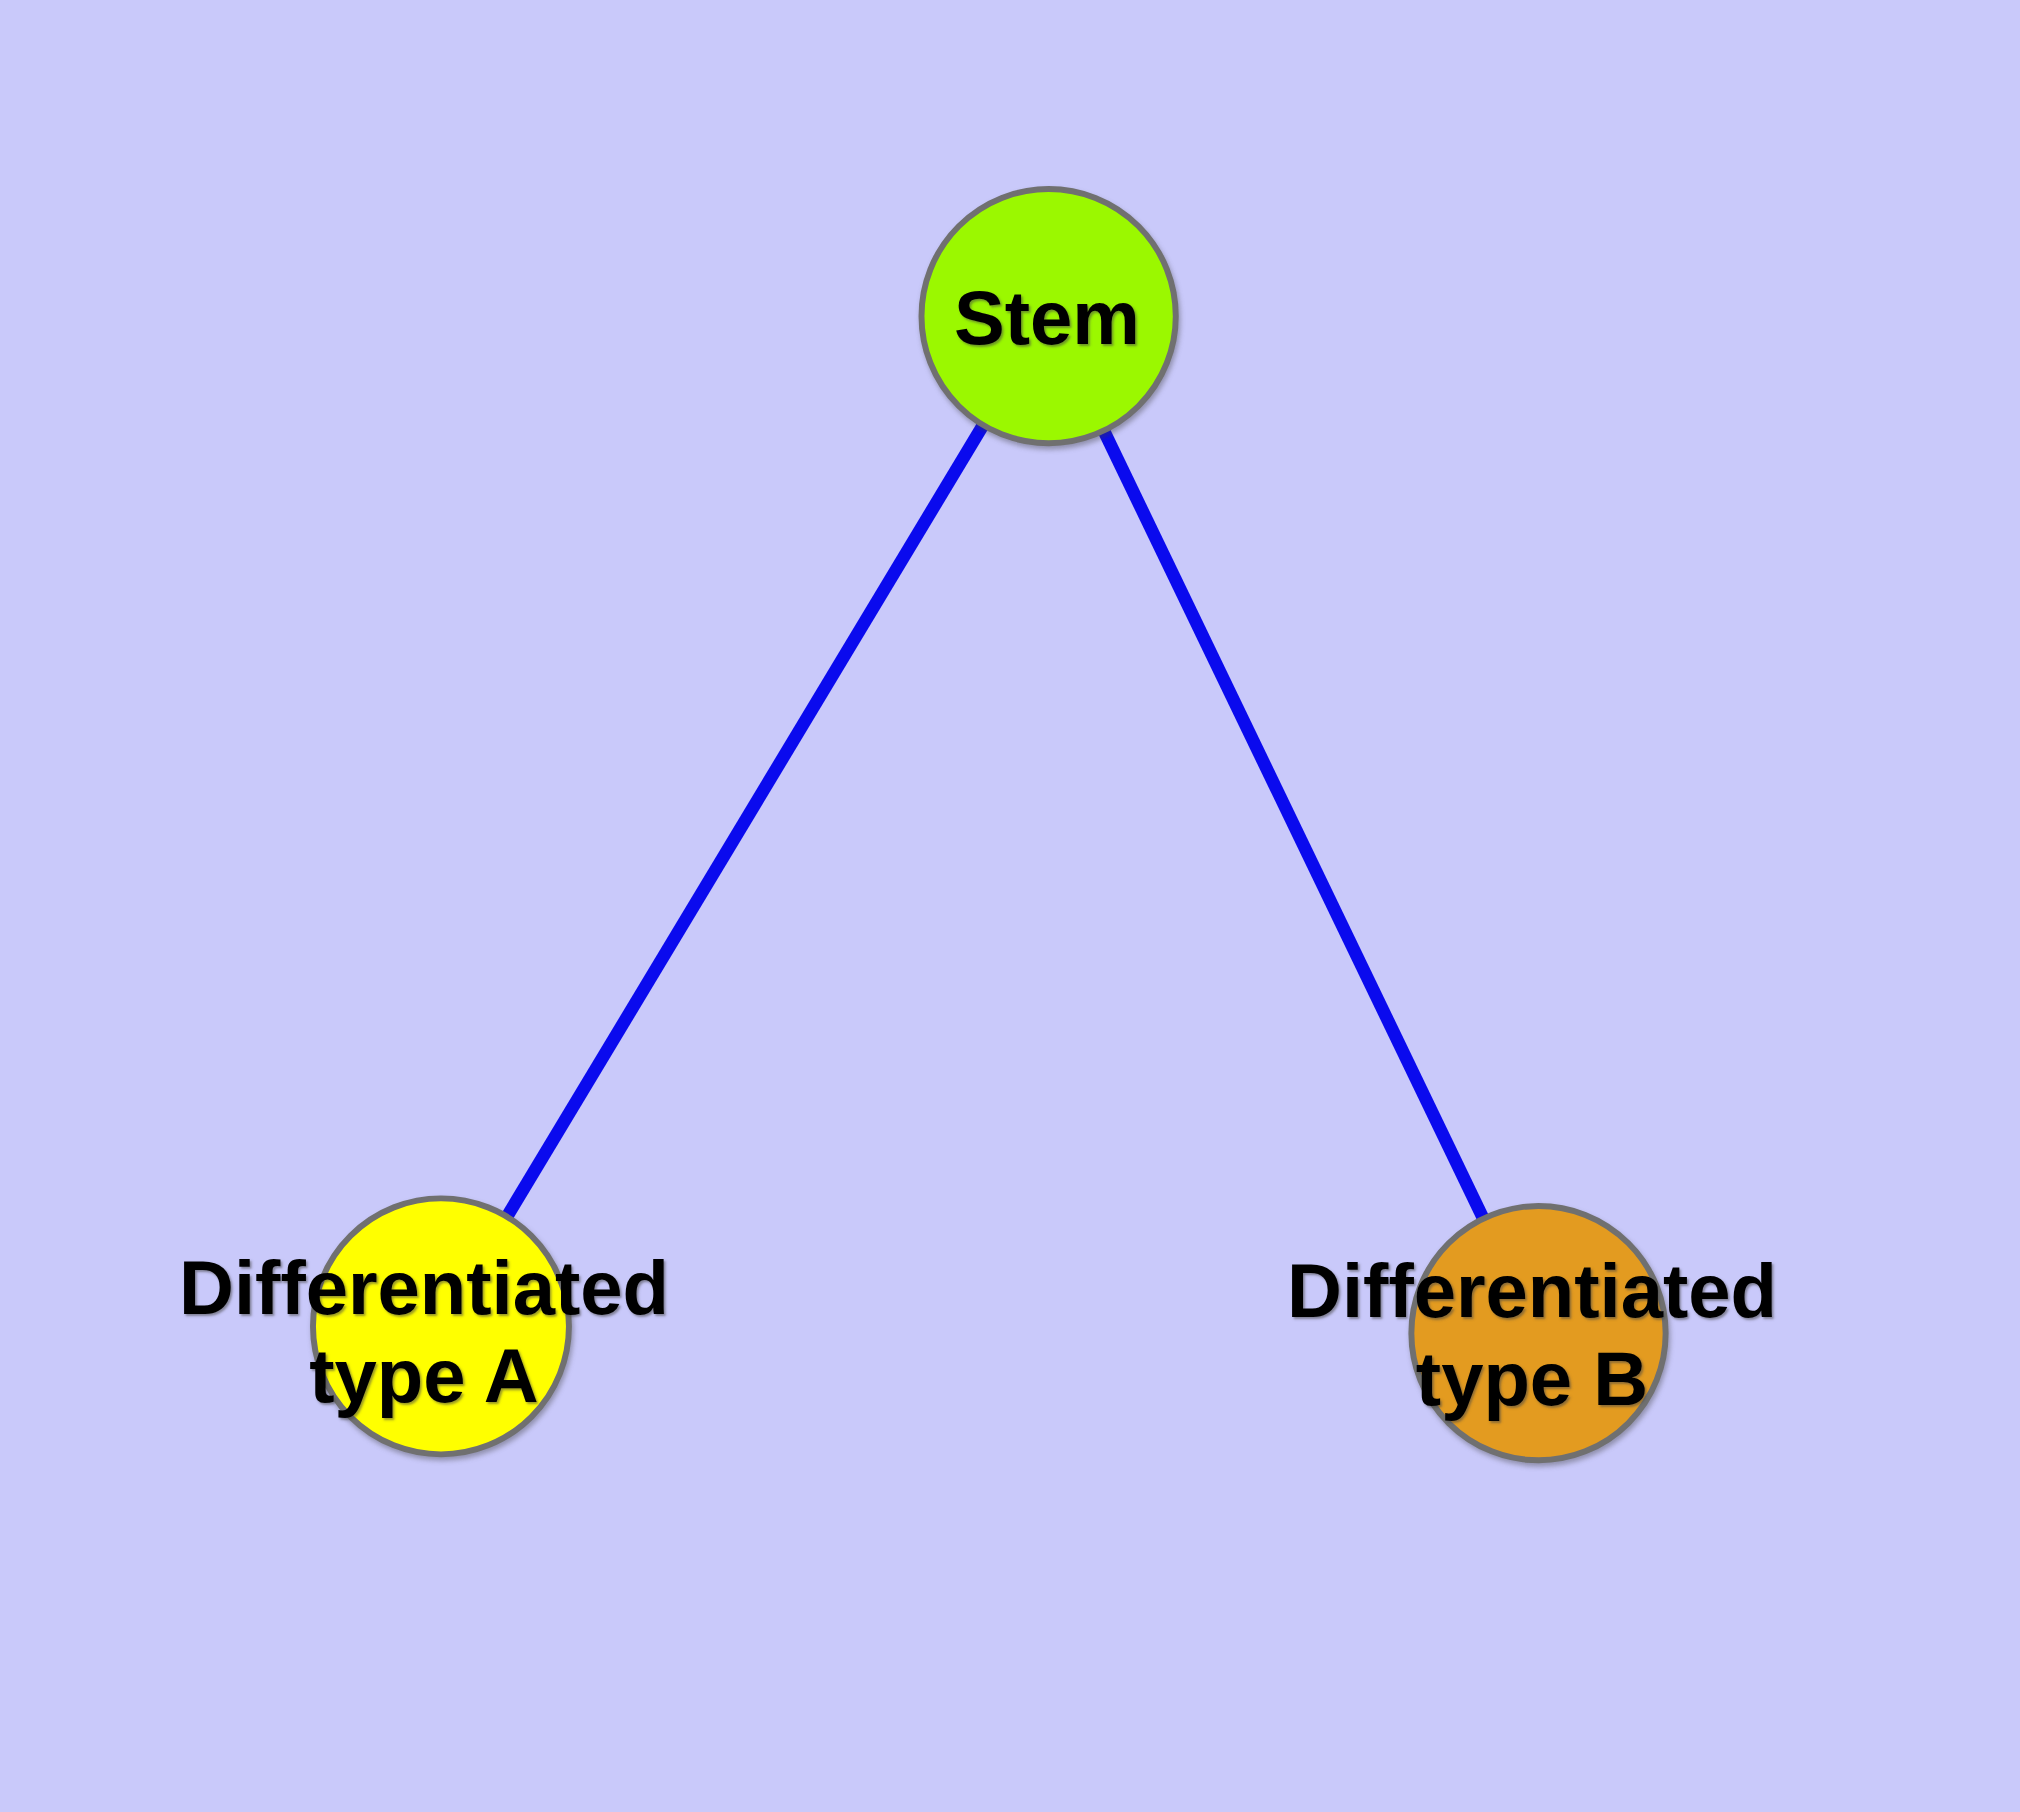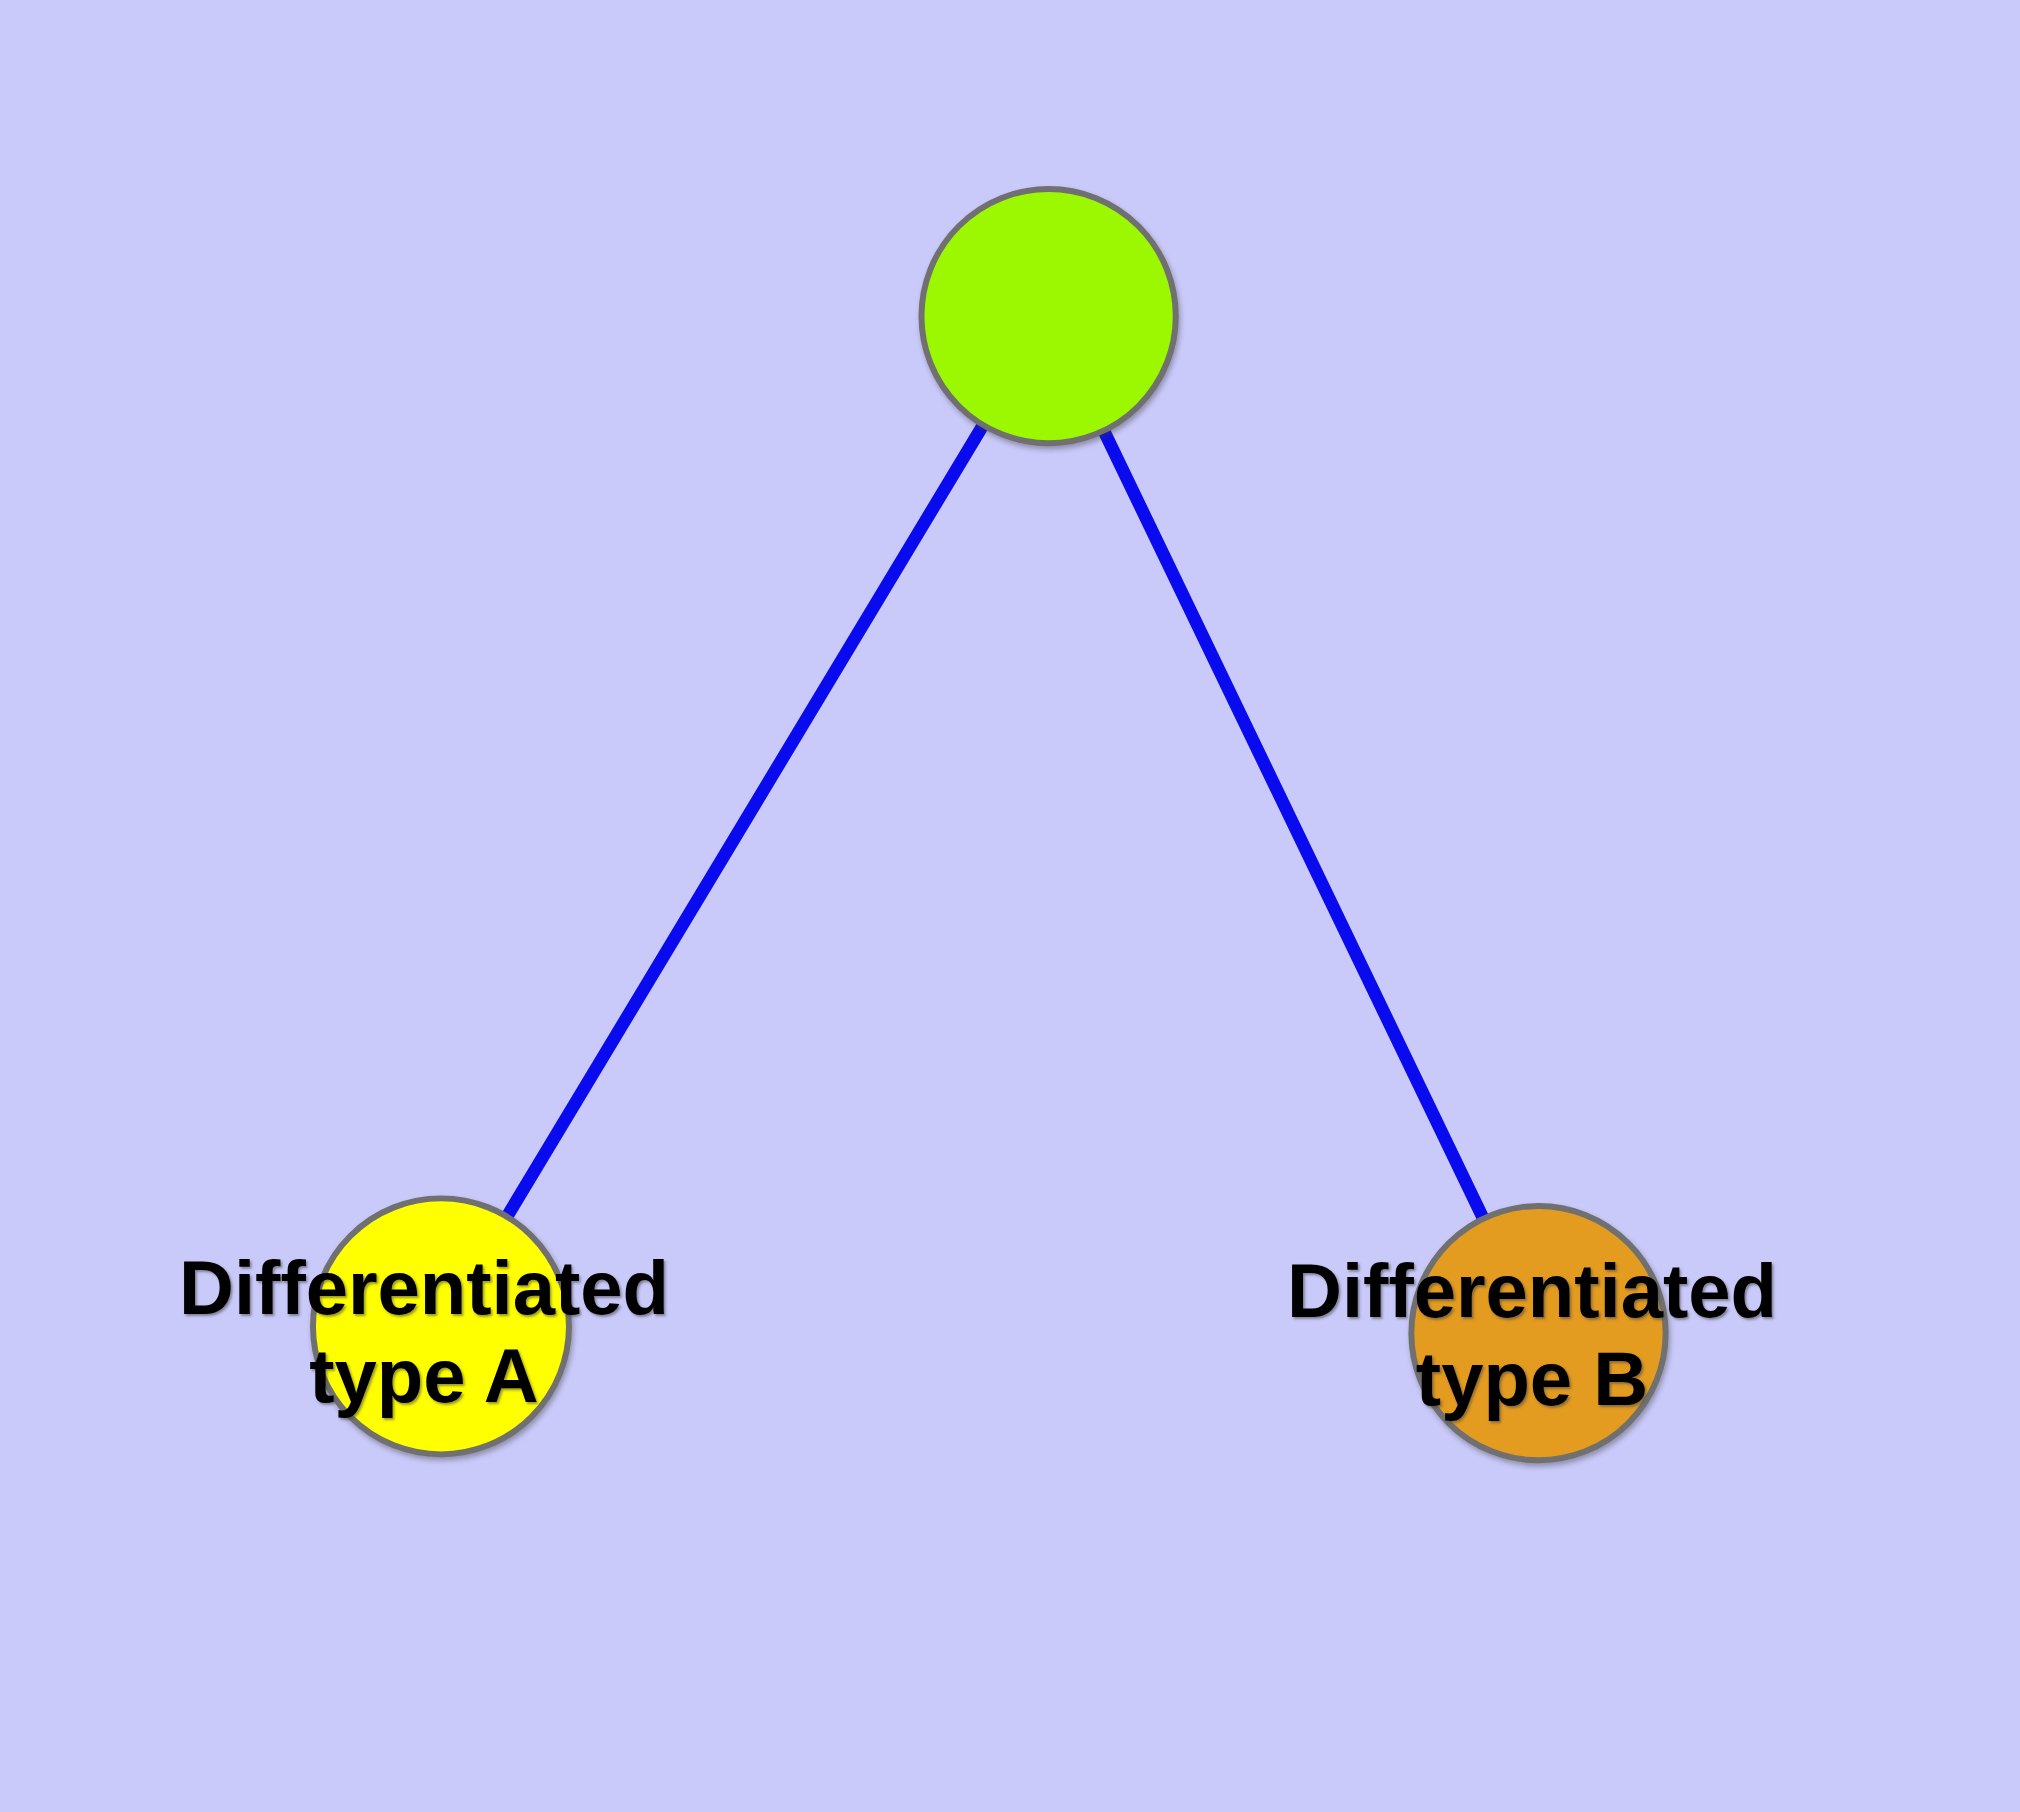--- a/index.html
+++ b/index.html
@@ -55,20 +55,21 @@
   <svg class="graph-svg" viewBox="0 0 2384 2138">
 
     <line class="edge" x1="1237" y1="373" x2="520" y2="1565" stroke="#0A0AEE"></line>
     <line class="edge" x1="1237" y1="373" x2="1815" y2="1573" stroke="#0A0AEE"></line>
 
     <circle class="node-circle" cx="1237" cy="373" r="150" fill="#9BF800" stroke="#707070"></circle>
     <circle class="node-circle" cx="520" cy="1565" r="151" fill="#FFFF00" stroke="#707070"></circle>
     <circle class="node-circle" cx="1815" cy="1573" r="150" fill="#E39B20" stroke="#707070"></circle>
   </svg>
 
+  <div class="node-label label-stem">Stem</div>
 
   <div class="node-label label-type-a">Differentiated
 type A</div>
 
   <div class="node-label label-type-b">Differentiated
 type B</div>
 
 </div>
 
 

